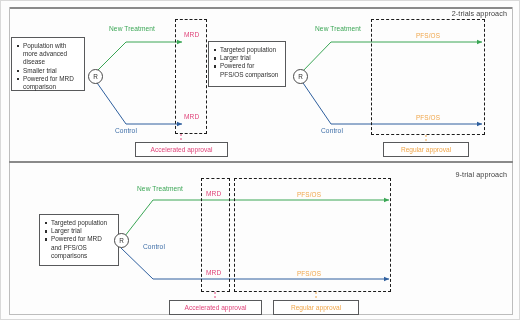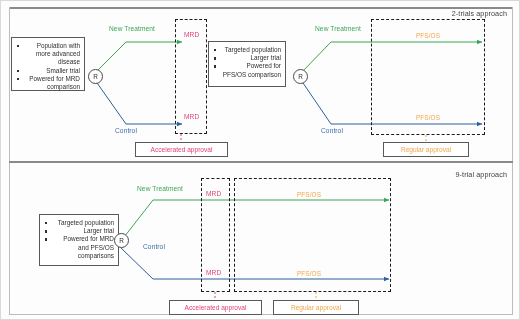--- a/index.html
+++ b/index.html
@@ -8,21 +8,21 @@
     -webkit-font-smoothing:antialiased;
   }
   #fig{
     position:relative;
     width:520px;height:320px;
     background:#fdfdfd;
     overflow:hidden;
     box-sizing:border-box;
     border:1px solid #d9d9d9;
   }
-  .panel{position:absolute;left:0;width:520px;text-align:right;}
+  .panel{position:absolute;left:0;width:520px;}
   #panel-top{top:0;height:161px;}
   #panel-bottom{top:161px;height:159px;}
 
   .divider{
     position:absolute;left:8px;top:160px;width:504px;height:0;
     border-top:2px solid #8a8a8a;
   }
   .topline{
     position:absolute;left:8px;top:6px;width:504px;height:0;
     border-top:2px solid #8a8a8a;

